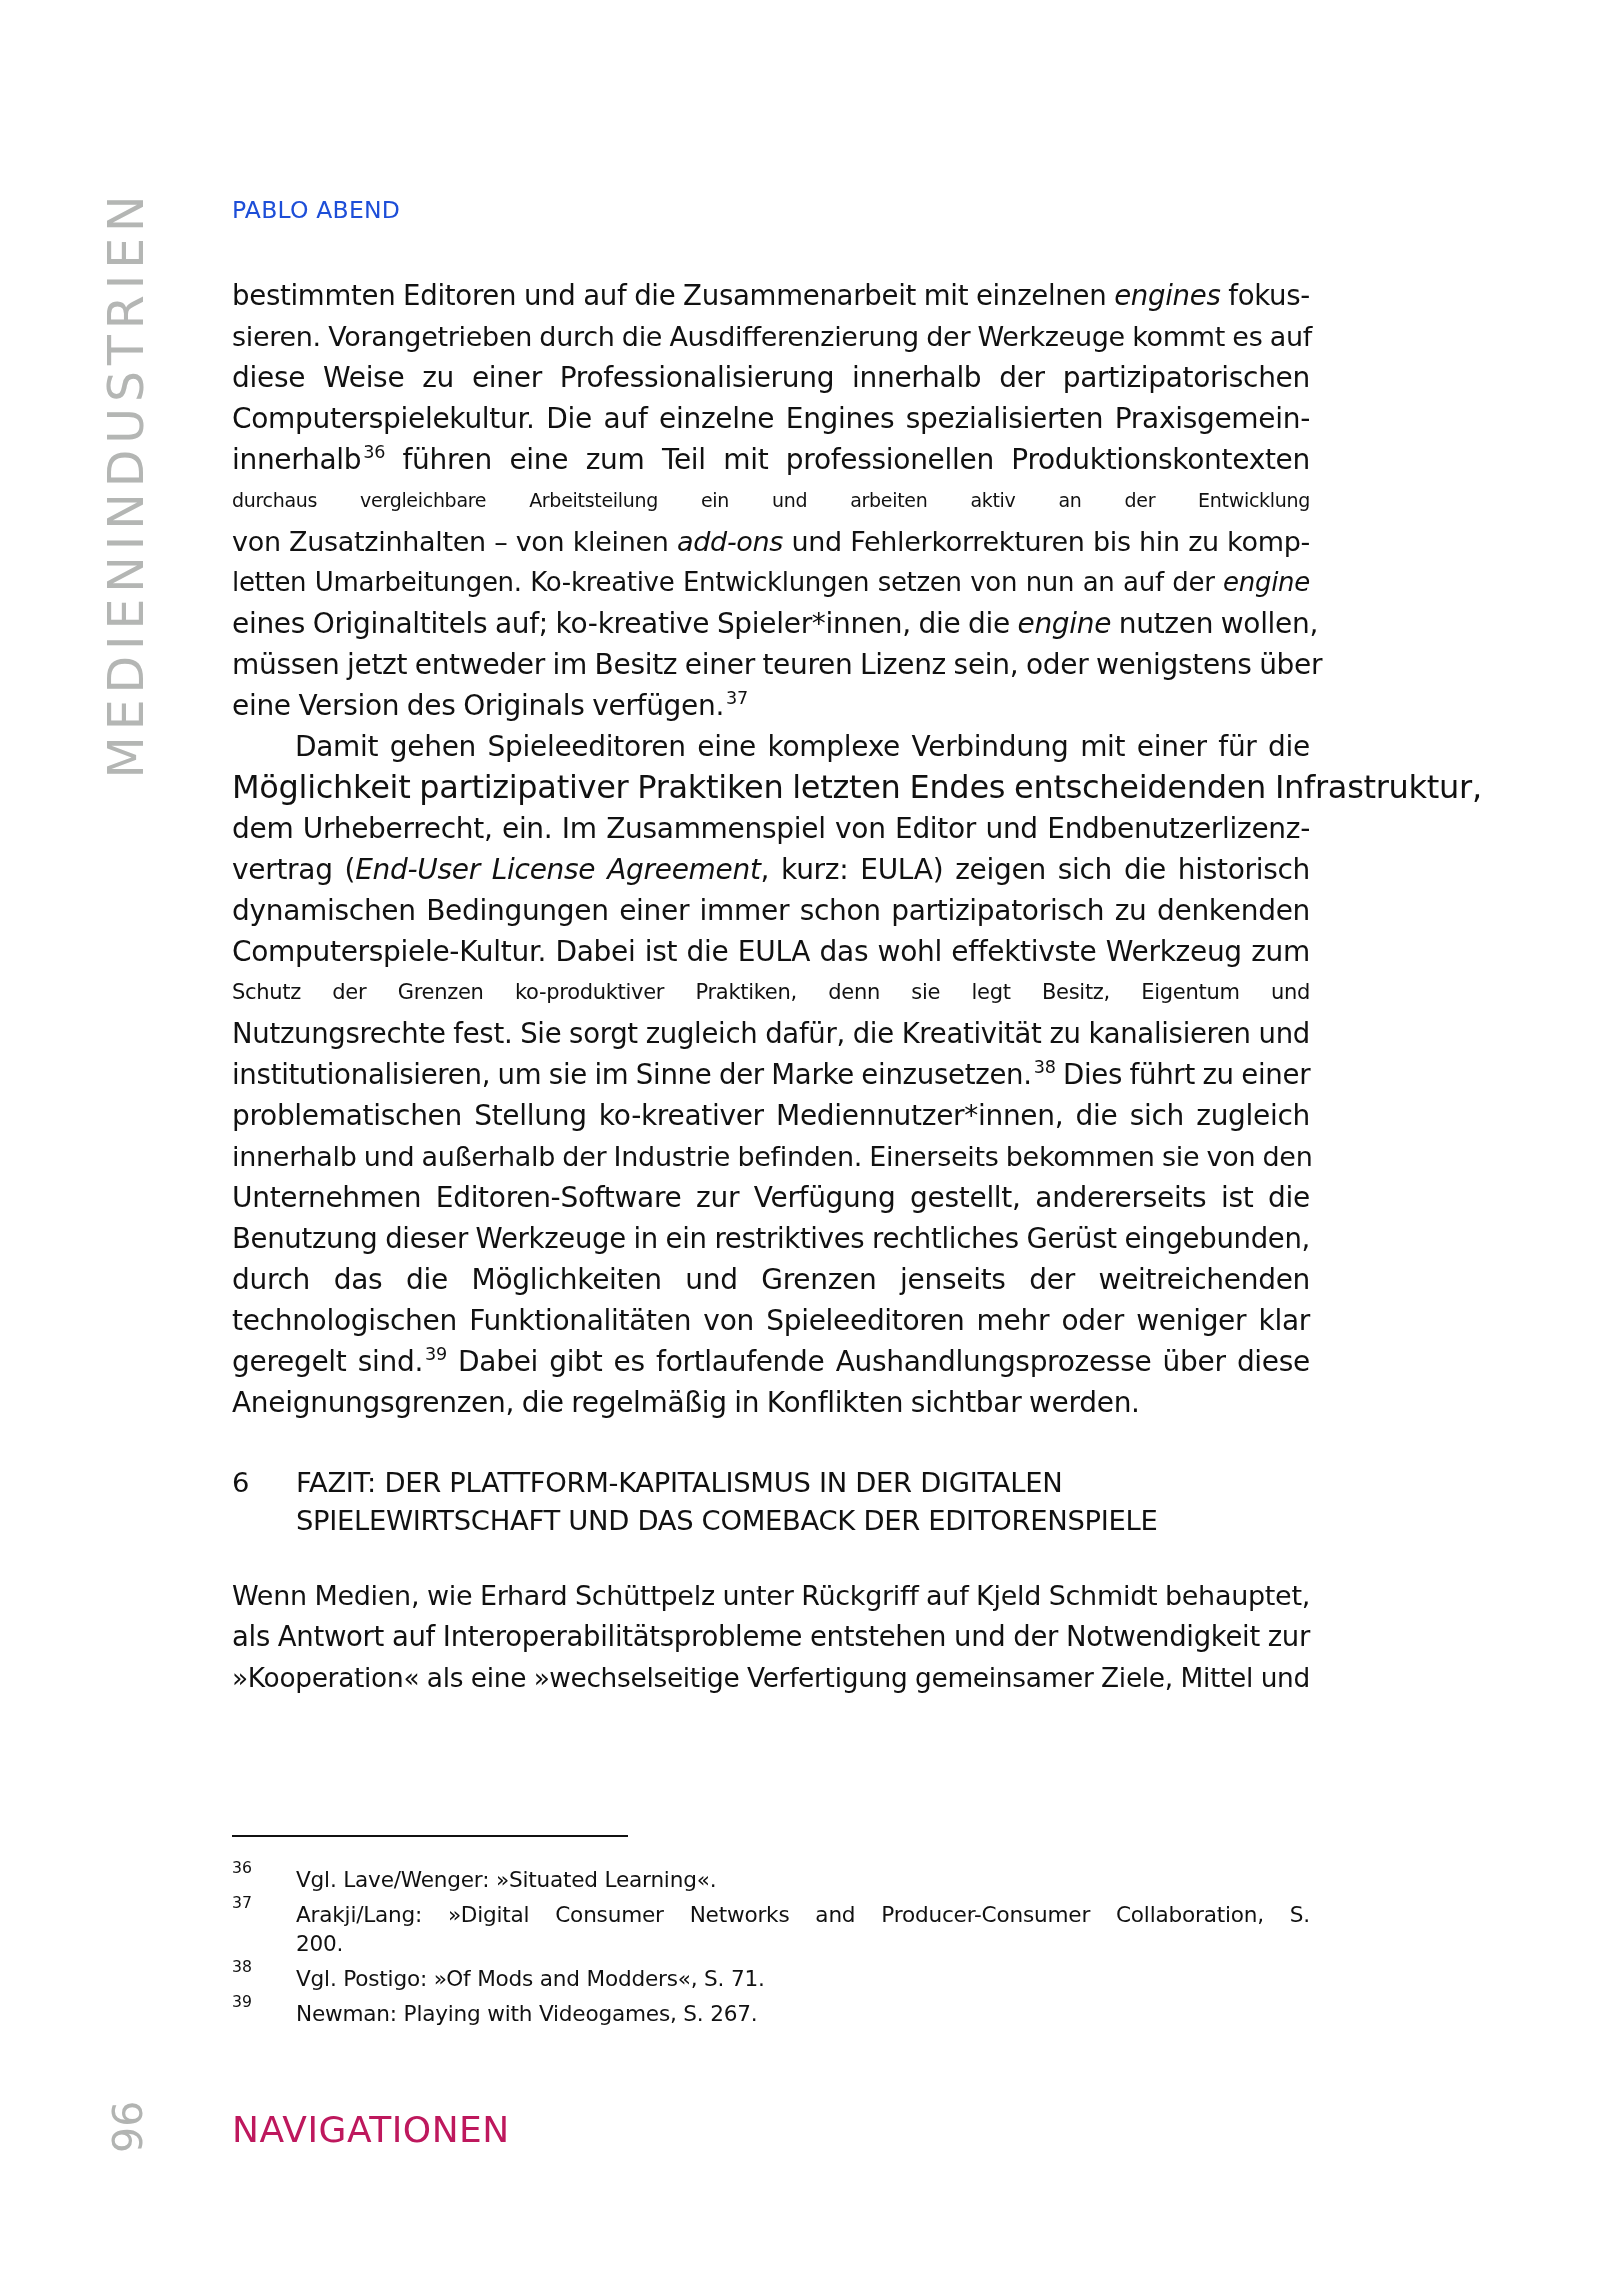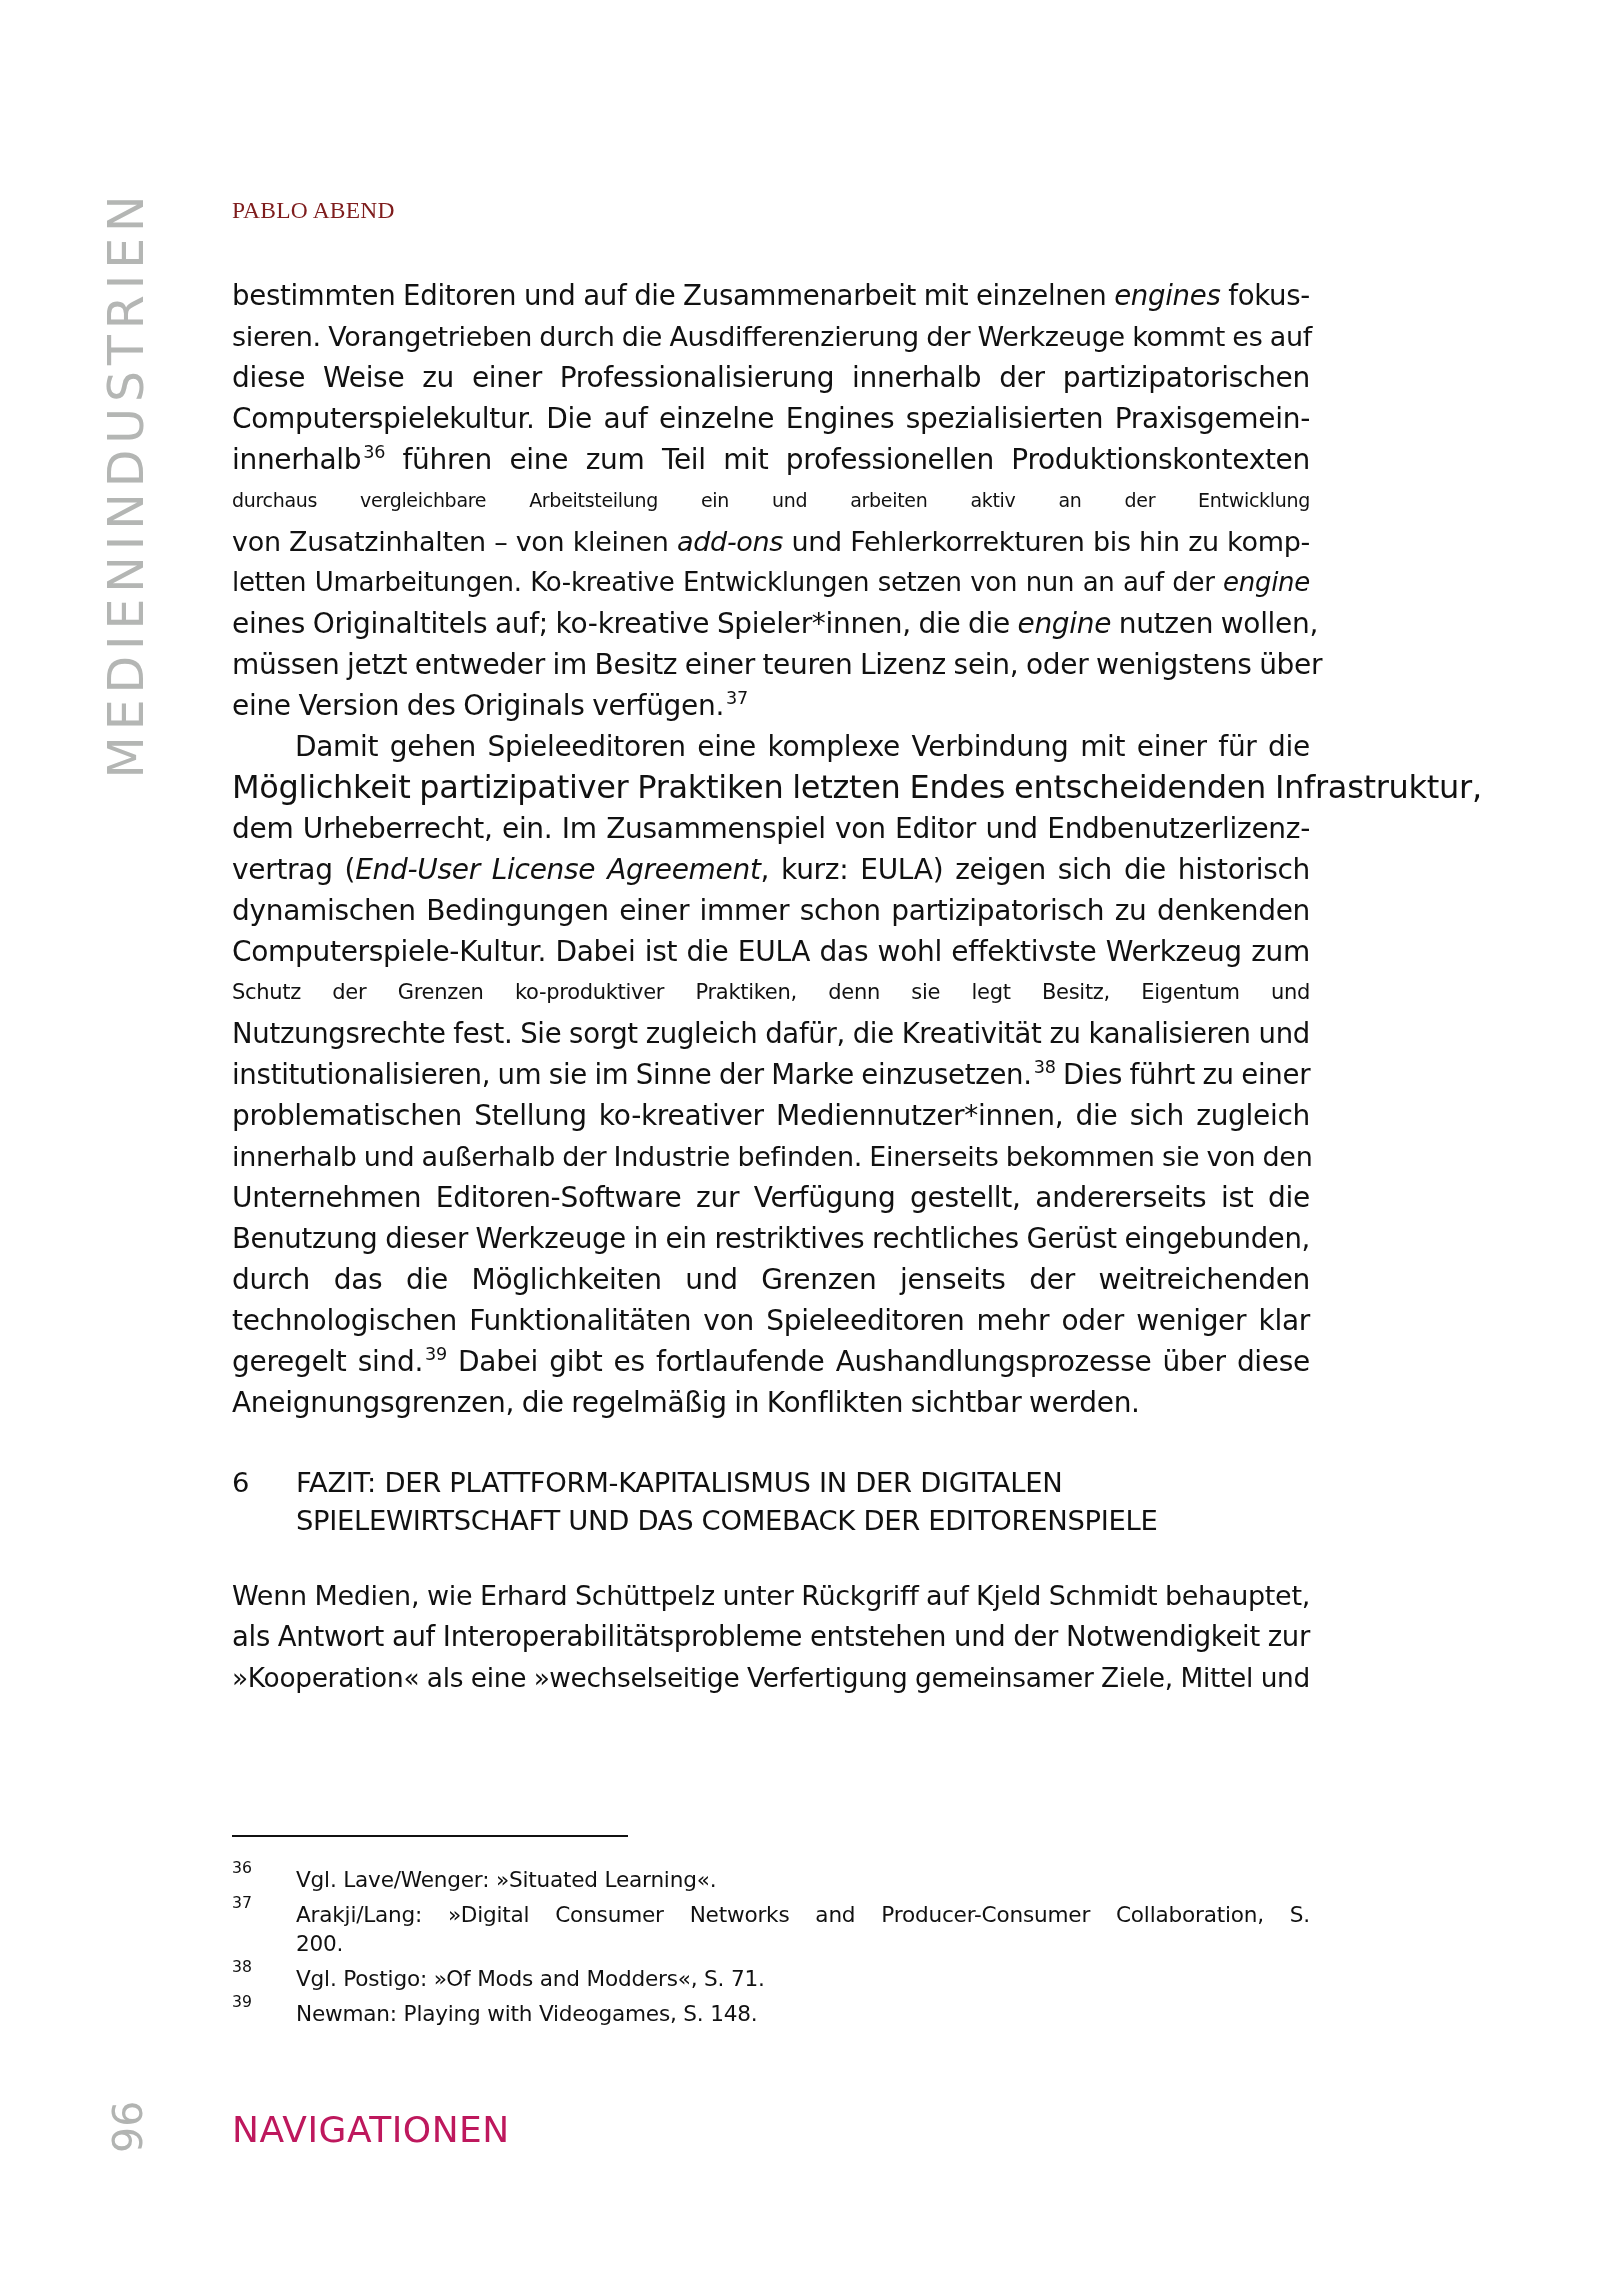--- a/index.html
+++ b/index.html
@@ -1,20 +1,20 @@
 <!DOCTYPE html>
 <html><head>
 <meta charset="utf-8">
 <style>
   html, body { margin: 0; padding: 0; background: #ffffff; }
   body { width: 1621px; height: 2293px; position: relative; overflow: hidden;
          font-family: "DejaVu Sans", sans-serif; color: #111111; }
   .side-title { position: absolute; left: 0; top: 0; width: 1621px; height: 2293px; pointer-events: none; }
   .running-head { position: absolute; left: 232px; top: 196px; font-size: 23.5px; line-height: 29px;
-                  color: #7f1d1d; letter-spacing: 0.2px; font-family: Liberation Serif, serif; }
+                  color: #1d4ed8; letter-spacing: 0.2px; }
   .block { position: absolute; left: 232px; width: 1078px; }
   .line { font-size: 28px; height: 41px; line-height: 41px; white-space: nowrap;
           text-align: justify; text-align-last: justify; word-spacing: -1px; letter-spacing: -0.3px; }
   .line.last { text-align-last: left; }
   .line.indent { padding-left: 63px; }
   .line i, .fn-text i { font-style: italic; }
   .line sup { font-size: 17.6px; line-height: 0; vertical-align: 10.8px; margin-left: 2px; }
   .heading { position: absolute; left: 232px; width: 1078px; font-size: 27.4px; line-height: 38px; letter-spacing: -0.3px; }
   .heading .num { position: absolute; left: 0; top: 0; }
   .heading .txt { margin-left: 64px; }
@@ -101,21 +101,21 @@
     </div>
     <div class="fn">
       <span class="fn-num">38</span>
       <div class="fn-text">
         <div class="fl last">Vgl. Postigo: »Of Mods and Modders«, S. 71.</div>
       </div>
     </div>
     <div class="fn">
       <span class="fn-num">39</span>
       <div class="fn-text">
-        <div class="fl last">Newman: Playing with Videogames, S. 148.</div>
+        <div class="fl last">Newman: Playing with Videogames, S. 267.</div>
       </div>
     </div>
   </div>
 
 <svg class="page-num" viewBox="0 0 44 54" width="43" height="53">
   <text transform="translate(40,54) rotate(-90)" x="0" y="0" font-family="DejaVu Sans, sans-serif" font-size="42" fill="#b2b4b2">96</text>
 </svg>
 
 <div class="footer-label">NAVIGATIONEN</div>
 

